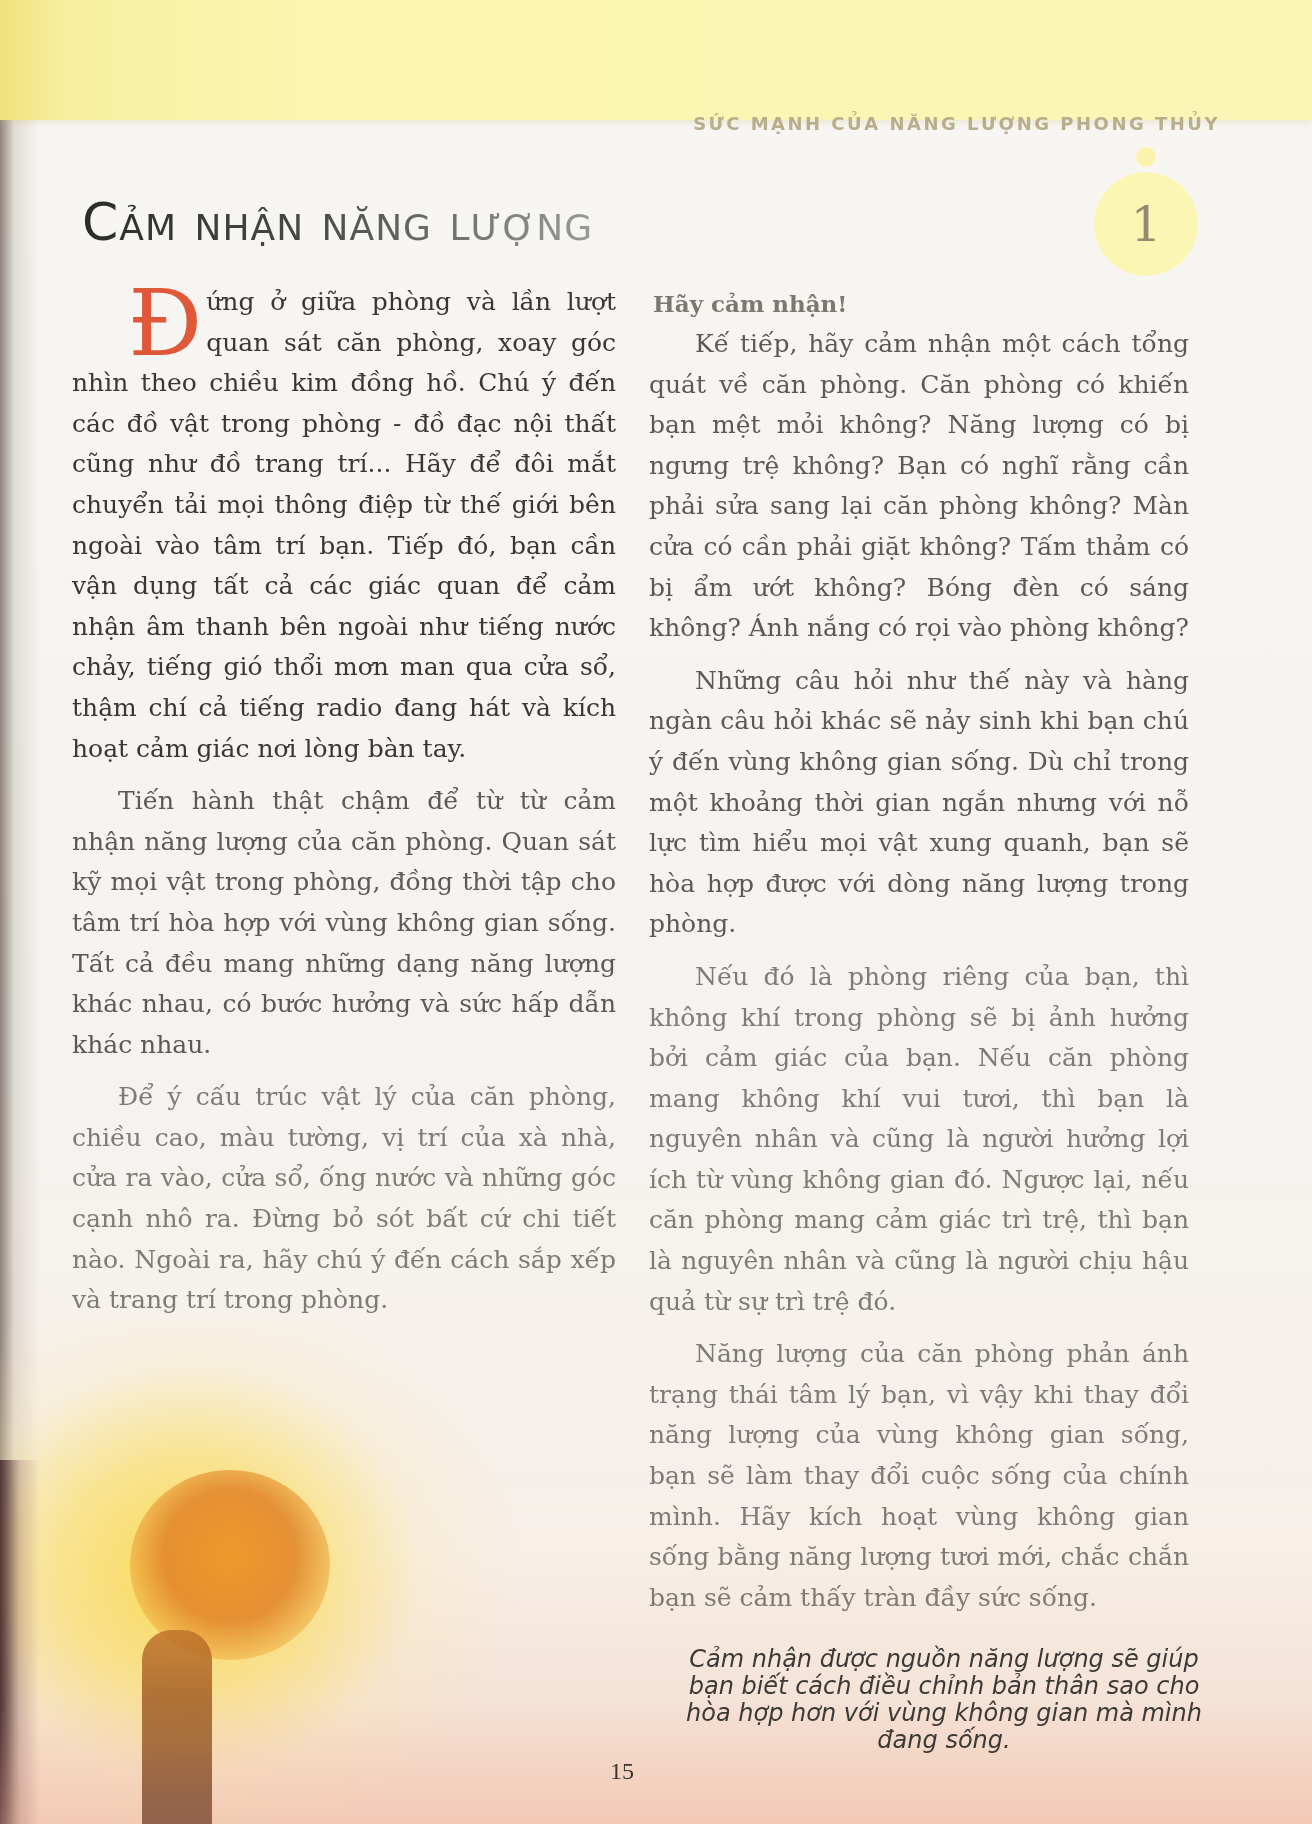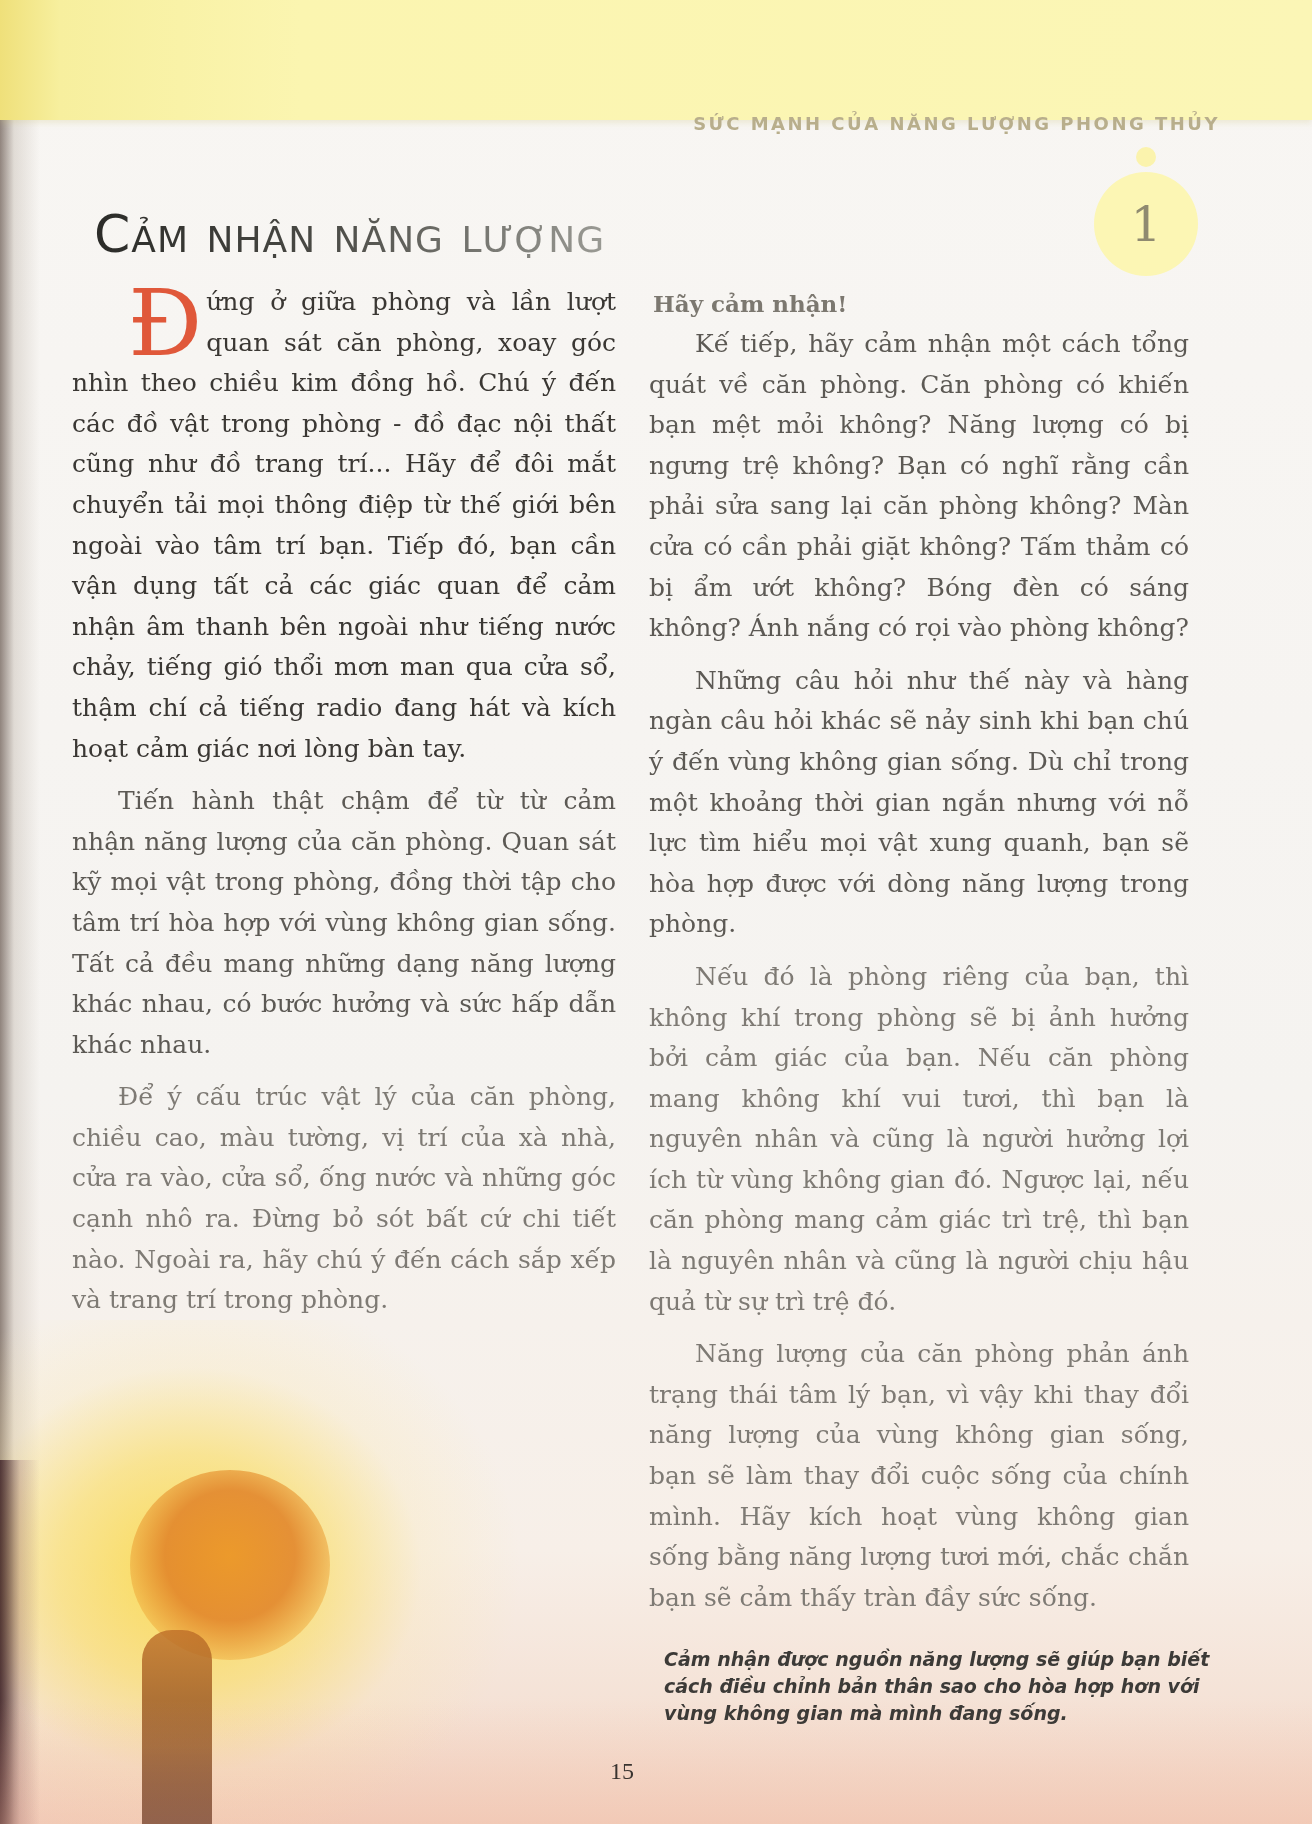--- a/index.html
+++ b/index.html
@@ -20,21 +20,21 @@
       box-shadow: 0 3px 6px rgba(200,190,120,0.25);
     }
     .running-head {
       position: absolute; right: 92px; top: 76px;
       font-family: "DejaVu Sans", sans-serif; font-size: 18px; letter-spacing: 2.5px;
       color: #b8ae8c; text-transform: uppercase; font-weight: 700; margin-top: 37px;
     }
     .chapter-title {
       position: absolute; left: 78px; top: 188px;
       font-family: "DejaVu Sans", sans-serif; font-size: 52px; font-weight: 400;
-      letter-spacing: 1px; color: #3a3a36; margin: 16px;
+      letter-spacing: 1px; color: #3a3a36; margin: 4px;
       font-variant: small-caps;
       background: linear-gradient(90deg, #2b2b28 0%, #4a4a45 45%, #9a9a94 100%);
       -webkit-background-clip: text; background-clip: text; color: transparent;
     }
     .chapter-badge {
       position: absolute; left: 1094px; top: 172px; width: 104px; height: 104px;
       border-radius: 50%; background: #fcf6b4;
       display: flex; align-items: center; justify-content: center;
       font-family: "DejaVu Serif", serif; font-size: 48px; color: #8f8a70;
     }
@@ -54,22 +54,22 @@
       float: left; font-size: 92px; line-height: 72px; color: #e0583a;
       margin: 6px 4px 0 56px; font-family: "DejaVu Serif", serif; font-weight: 400;
     }
     .subhead {
       font-weight: bold; font-size: 23px; color: #7c7870; margin: 0 0 0 4px; line-height: 40px;
     }
     .fade-1 { color: #5c5954; }
     .fade-2 { color: #7e7a74; }
     .caption {
       position: absolute; left: 664px; top: 1646px; width: 560px;
-      font-family: "DejaVu Sans", sans-serif; font-style: italic; font-weight: bold;
-      font-size: 19px; line-height: 27px; color: #3c3a37;
+      font-family: "DejaVu Sans", sans-serif; font-style: italic; font-weight: normal;
+      font-size: 24px; line-height: 27px; color: #3c3a37; text-align: center;
     }
     .page-number {
       position: absolute; left: 610px; top: 1758px;
       font-family: Liberation Serif, serif; font-size: 24px; color: #3a3430;
     }
     .flower-glow {
       position: absolute; left: -60px; top: 1320px; width: 760px; height: 520px;
       background: radial-gradient(ellipse 330px 290px at 250px 250px, rgba(250,214,60,0.85) 0%, rgba(250,220,90,0.6) 40%, rgba(252,232,170,0.25) 70%, rgba(255,255,255,0) 100%);
     }
     .flower-head {

